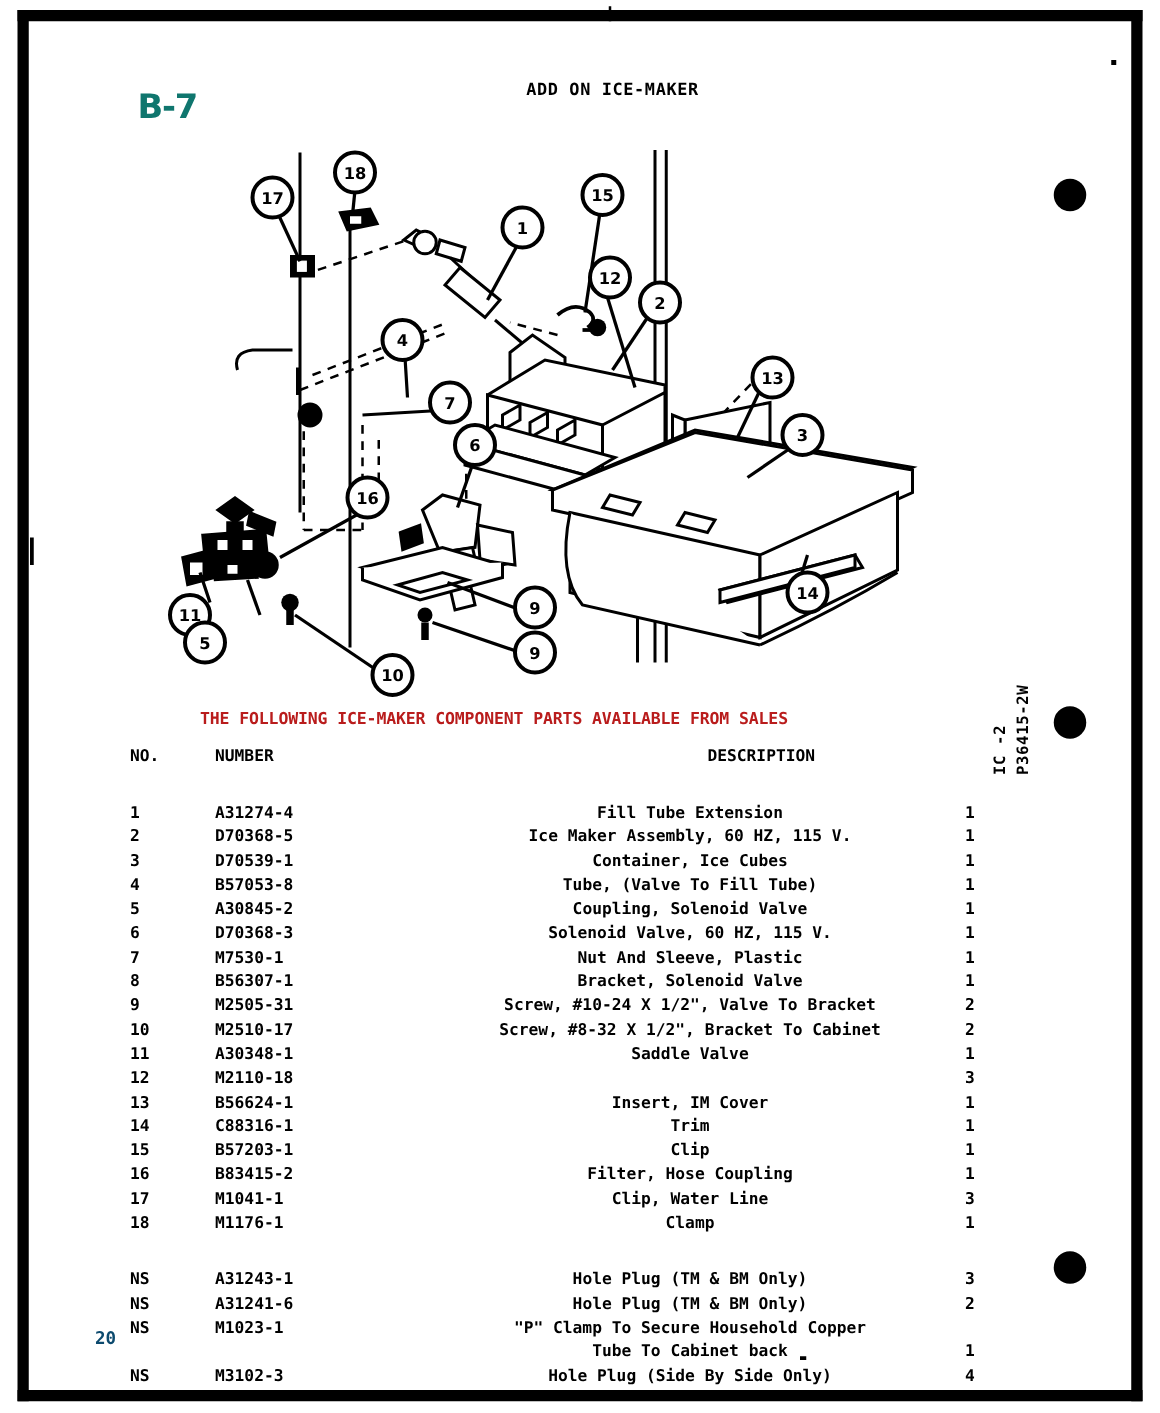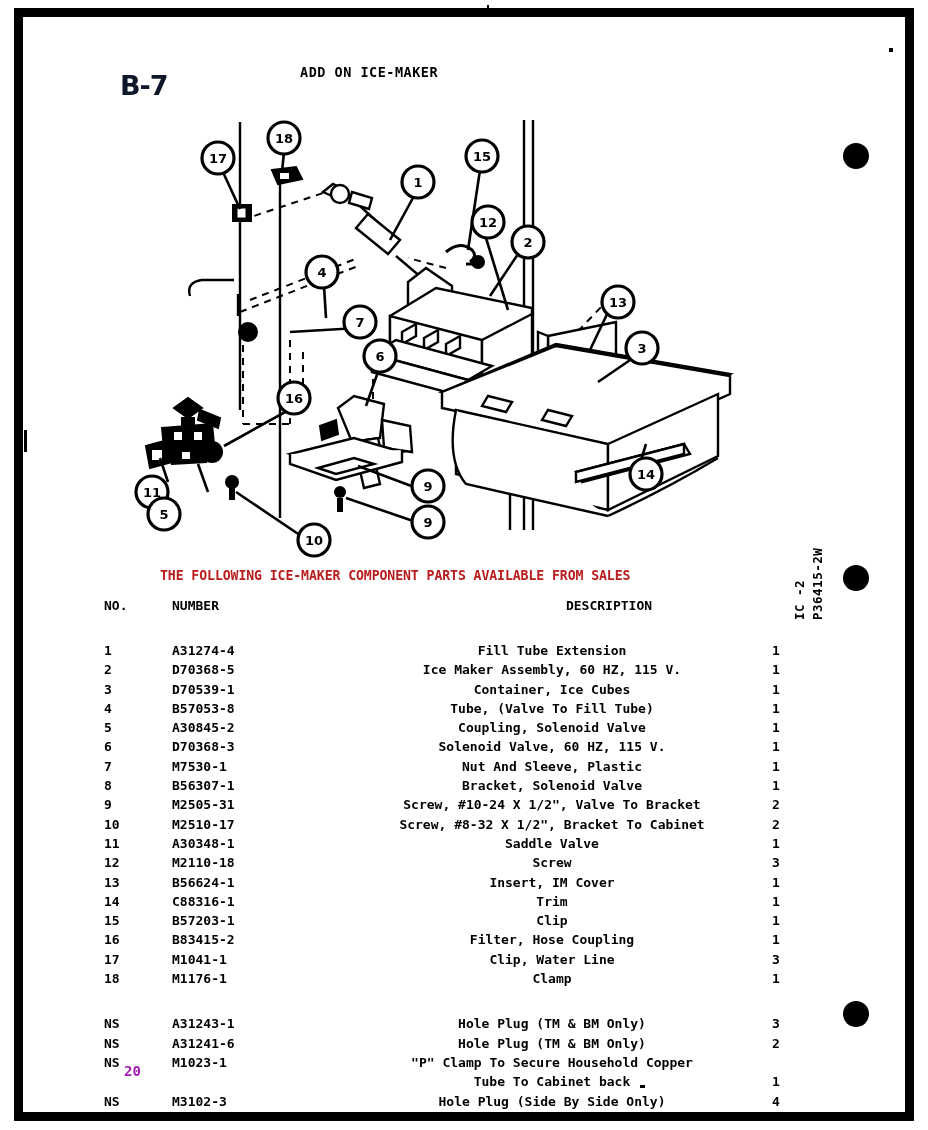--- a/index.html
+++ b/index.html
@@ -49,31 +49,32 @@
   #hole-1 { left: 843px; top: 143px; }
   #hole-2 { left: 843px; top: 565px; }
   #hole-3 { left: 843px; top: 1001px; }
 
   
   .speckle { position: absolute; background: #000; }
 
   
   #section-code {
     position: absolute;
-    left: 120px; top: 70px;
+    left: 110px; top: 70px;
     font-family: "DejaVu Sans", sans-serif;
     font-weight: bold;
     font-size: 27px;
     letter-spacing: -1px;
-    color: #0f172a;
+    color: #0f766e;
   }
   #sheet-title {
     position: absolute;
     left: 300px; top: 64px;
     width: 380px;
+    text-align: center;
     font-family: "DejaVu Sans Mono", monospace;
     font-weight: bold;
     font-size: 13.5px;
     letter-spacing: 0.5px;
     color: #000;
   }
 
   
   #diagram {
     position: absolute;
@@ -136,22 +137,21 @@
   #code-ic   { left: 792px; top: 620px; }
   #code-part { left: 810px; top: 620px; }
 
   
   #page-number {
     position: absolute;
     left: 76px; top: 1063px;
     font-family: "DejaVu Sans Mono", monospace;
     font-weight: bold;
     font-size: 14px;
-    color: #a21caf;
-    margin-left: 48px;
+    color: #0c4a6e;
   }
 
   
   text.callout {
     font-family: "DejaVu Sans", sans-serif;
     font-weight: bold;
     font-size: 13px;
     text-anchor: middle;
     fill: #000;
   }
@@ -510,21 +510,20 @@
   </div>
   <div class="part-row">
     <span class="col-ref">11</span>
     <span class="col-part">A30348-1</span>
     <span class="col-desc">Saddle Valve</span>
     <span class="col-qty">1</span>
   </div>
   <div class="part-row">
     <span class="col-ref">12</span>
     <span class="col-part">M2110-18</span>
-    <span class="col-desc">Screw</span>
     <span class="col-qty">3</span>
   </div>
   <div class="part-row">
     <span class="col-ref">13</span>
     <span class="col-part">B56624-1</span>
     <span class="col-desc">Insert, IM Cover</span>
     <span class="col-qty">1</span>
   </div>
   <div class="part-row">
     <span class="col-ref">14</span>

